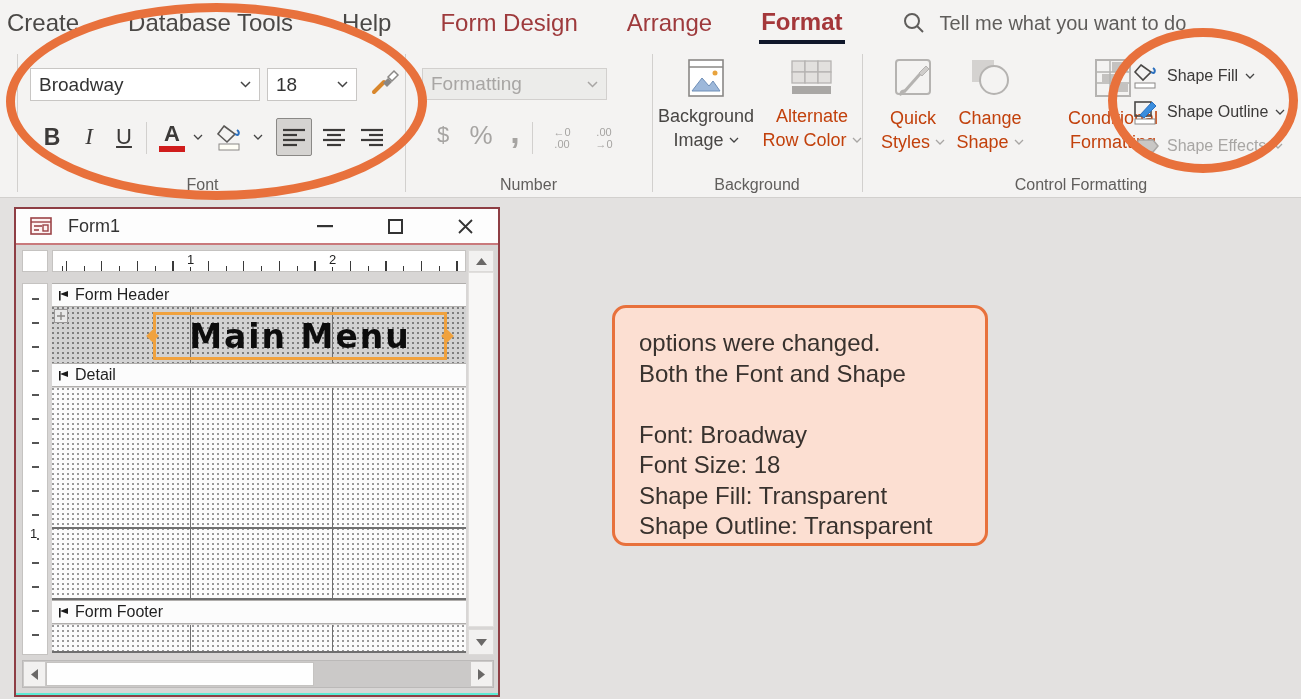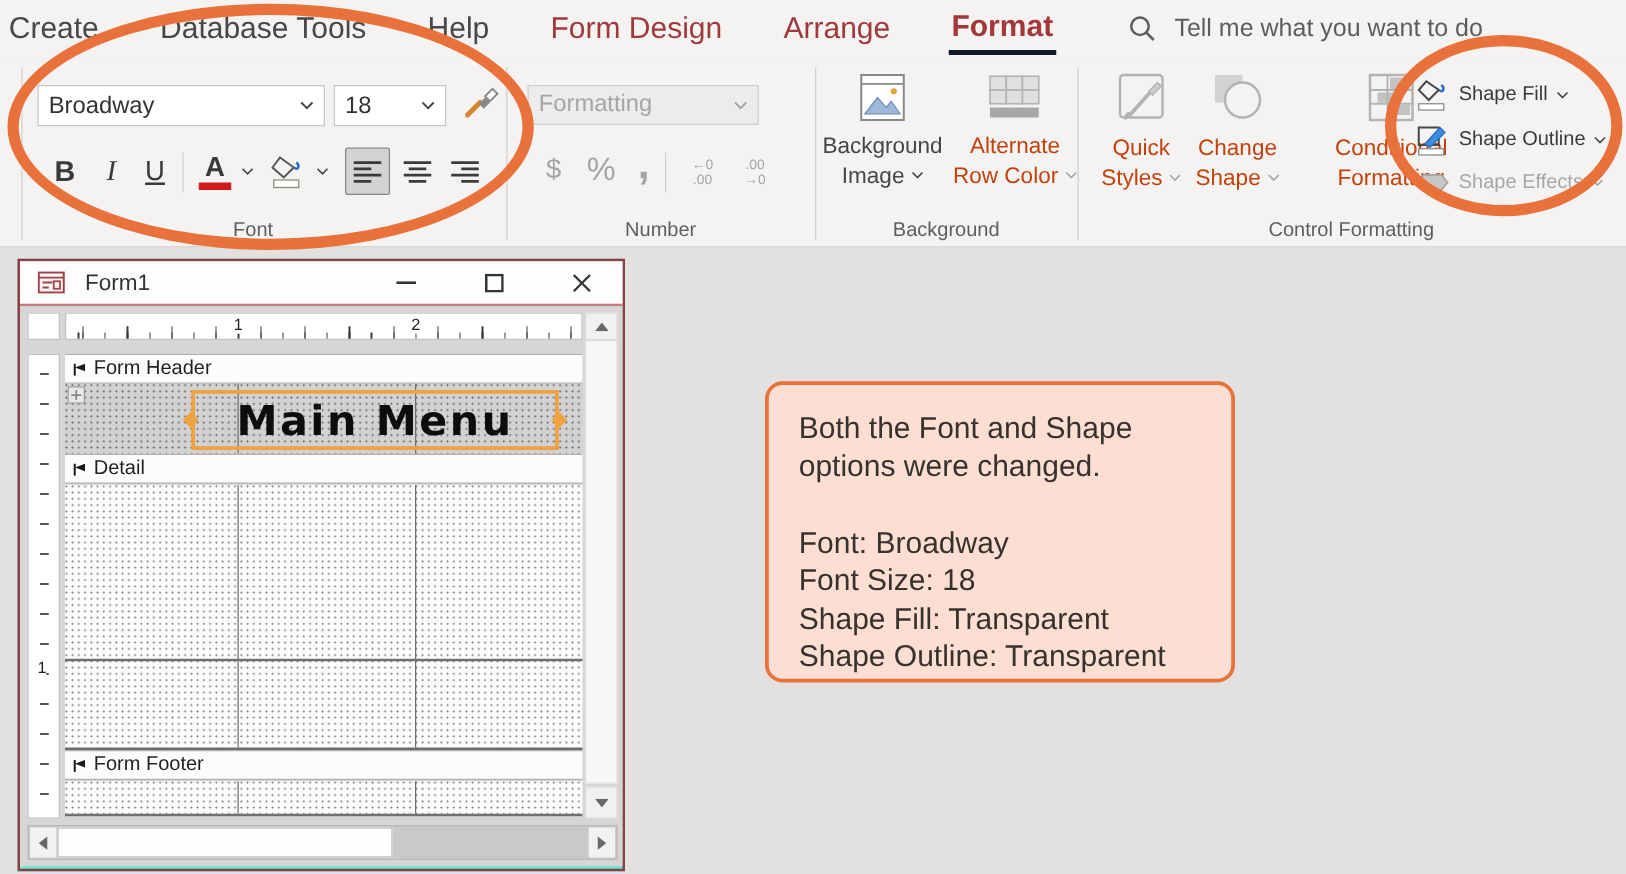--- a/index.html
+++ b/index.html
@@ -529,22 +529,22 @@
           <div class="sbtn" style="right:1px; top:1px; width:21px; height:24px; border:none;">
             <svg width="7" height="11">
                 <path d="M0 0 L0 11 L7 5.5 Z" fill="#6a6867"></path>
               </svg>
           </div>
         </div>
       </div>
     </div>
 
     <div class="callout">
+      <div class="line">options were changed.</div>
       <div class="line">Both the Font and Shape</div>
-      <div class="line">options were changed.</div>
       <div class="line"></div>
       <div class="line">Font: Broadway</div>
       <div class="line">Font Size: 18</div>
       <div class="line">Shape Fill: Transparent</div>
       <div class="line">Shape Outline: Transparent</div>
     </div>
   </div>
 
   <div class="ellipse e1"></div>
   <div class="ellipse e2"></div>

